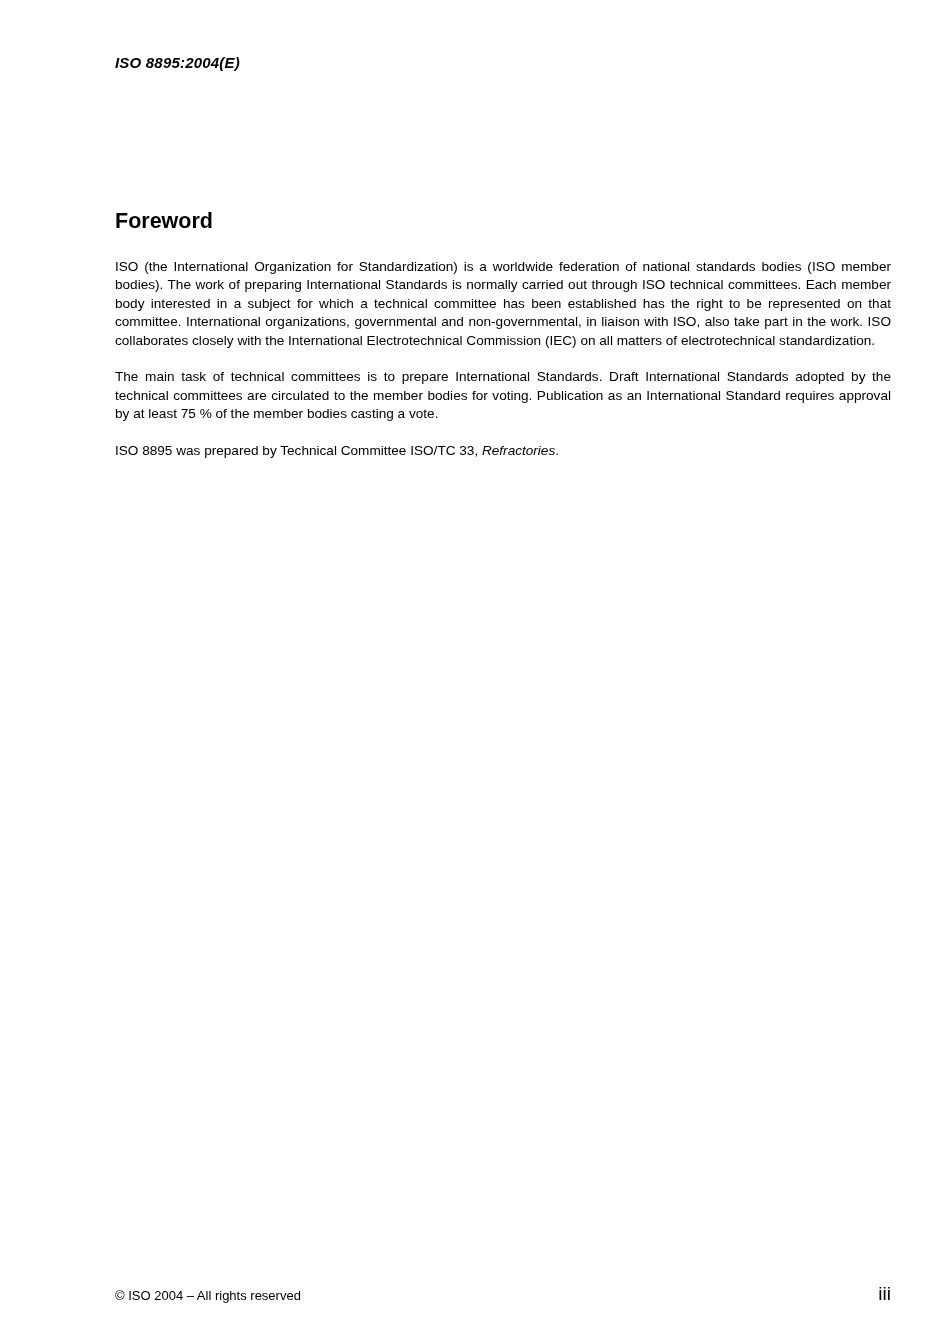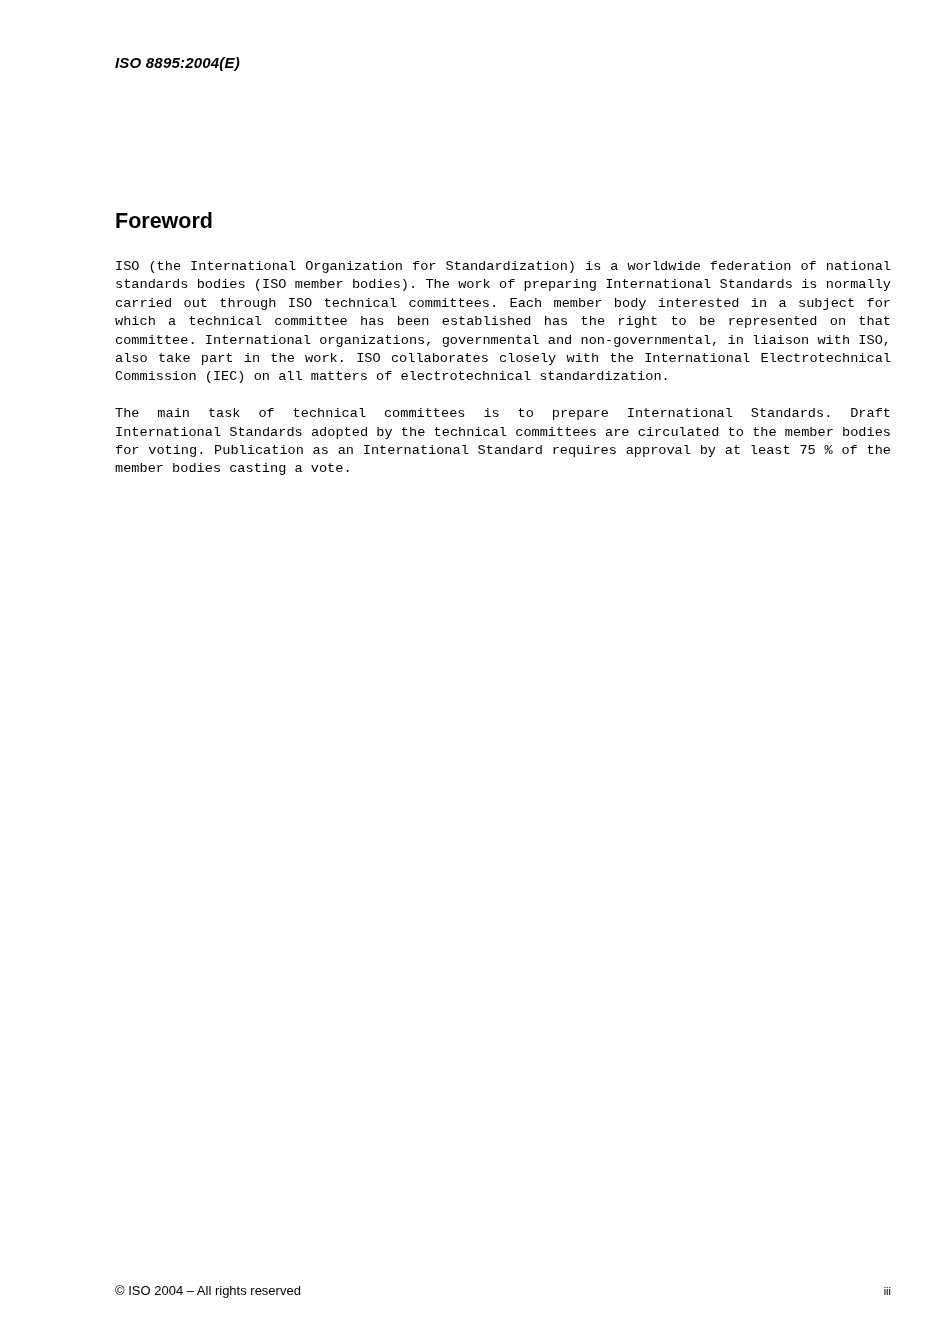--- a/index.html
+++ b/index.html
@@ -31,50 +31,50 @@
     font-weight: bold;
   }
   .body-text {
     position: absolute;
     top: 258px;
     left: 115px;
     width: 776px;
     font-size: 13.6px;
     line-height: 18.4px;
     text-align: justify;
-    font-family: Liberation Mono, monospace;
   }
   .body-text p { margin-bottom: 18.4px; }
   .body-text em { font-style: italic; }
   .page-footer {
     position: absolute;
     top: 1283px;
     left: 115px;
     right: 59px;
     display: flex;
     justify-content: space-between;
     align-items: baseline;
   }
   .copyright { font-size: 13px; }
-  .page-number { font-size: 11px; }
+  .page-number { font-size: 19px; }
 </style>
 </head>
 <body>
 
 <div>
 
   <div class="page-header">
     <span>ISO 8895:2004(E)</span>
   </div>
 
   <h1 class="page-title">Foreword</h1>
 
   <div class="body-text">
     <p>ISO (the International Organization for Standardization) is a worldwide federation of national standards bodies (ISO member bodies). The work of preparing International Standards is normally carried out through ISO technical committees. Each member body interested in a subject for which a technical committee has been established has the right to be represented on that committee. International organizations, governmental and non-governmental, in liaison with ISO, also take part in the work. ISO collaborates closely with the International Electrotechnical Commission (IEC) on all matters of electrotechnical standardization.</p>
     <p>The main task of technical committees is to prepare International Standards. Draft International Standards adopted by the technical committees are circulated to the member bodies for voting. Publication as an International Standard requires approval by at least 75 % of the member bodies casting a vote.</p>
+    <p><span>ISO 8895 was prepared by Technical Committee ISO/TC 33, </span><em>Refractories</em><span>.</span></p>
   </div>
 
   <div class="page-footer">
     <span class="copyright">© ISO 2004 – All rights reserved</span>
     <span class="page-number">iii</span>
   </div>
 
 </div>
 
 </body></html>

